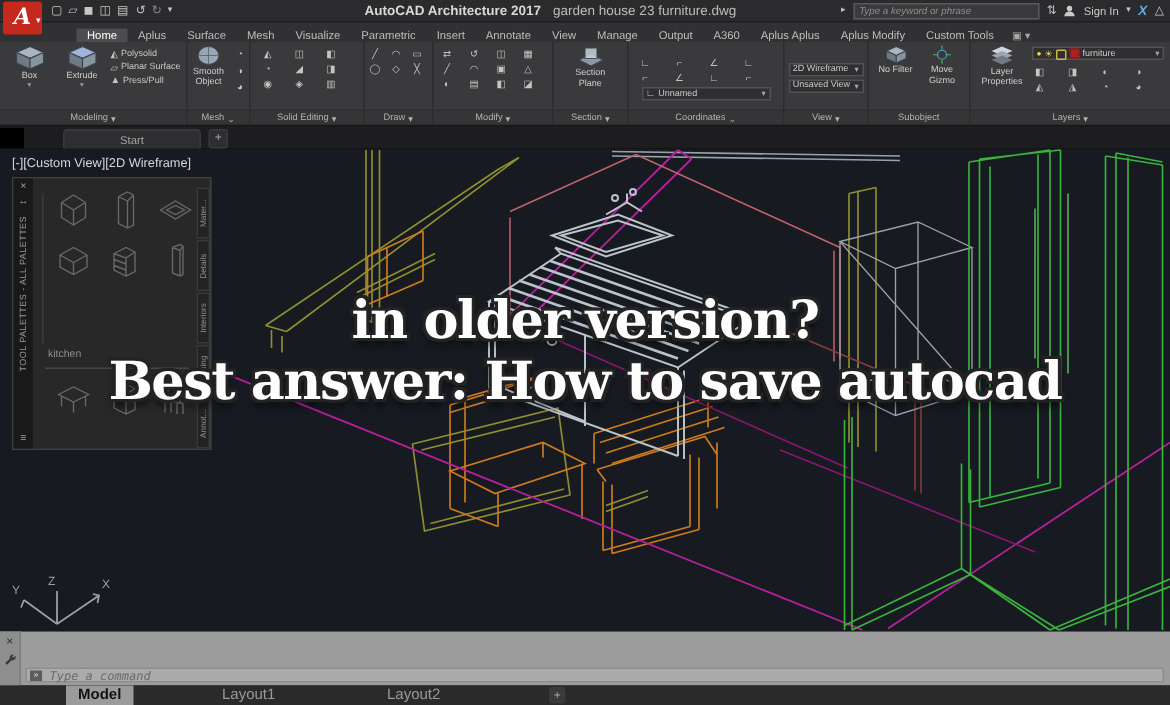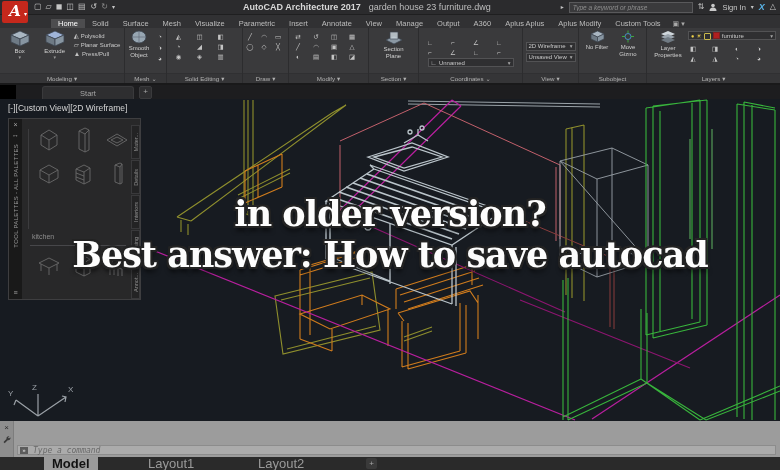--- a/index.html
+++ b/index.html
@@ -122,21 +122,21 @@
   .cmd-input{position:absolute;left:17px;right:4px;top:24px;height:10px;background:#ababab;border:1px solid #8c8c8c;
              display:flex;align-items:center;gap:3px;padding:0 2px;box-sizing:border-box}
   .prompt-box{width:8px;height:7px;background:#5c5c5c;color:#e8e8e8;font-size:5.5px;line-height:7px;text-align:center}
   .cmd-field{flex:1;background:transparent;border:none;outline:none;font-family:"DejaVu Sans Mono",monospace;
              font-size:8px;font-style:italic;color:#5f5f5f}
   .cmd-field::placeholder{color:#6a6a6a;font-style:italic}
 
   
   .layoutbar{position:absolute;left:0;top:457px;width:780px;height:13px;background:#2a2a2a;z-index:36}
   .ltab{position:absolute;top:0;height:13px;display:flex;align-items:center;justify-content:center;
-        font-size:13px;color:#9a9a9a;padding:0 8px}
+        font-size:10px;color:#9a9a9a;padding:0 8px}
   .ltab.active{background:#9b9b9b;color:#121212;font-weight:700}
   .lplus{position:absolute;left:366px;top:1px;width:11px;height:11px;background:#3a3a3a;border-radius:2px;
          color:#a8a8a8;font-size:8px;line-height:11px;text-align:center}
 </style>
 </head>
 <body>
 
 <div class="titlebar">
   <div class="qat">
       <span class="tbi">▢</span>
@@ -167,21 +167,21 @@
     <span class="tbi">△</span>
   </div>
 </div>
 <div class="app-logo">
   <span>A</span>
   <span class="caret">▾</span>
 </div>
 
 <div class="ribbontabs">
   <span class="rtab active">Home</span>
-  <span class="rtab">Solid</span>
+  <span class="rtab">Aplus</span>
   <span class="rtab">Surface</span>
   <span class="rtab">Mesh</span>
   <span class="rtab">Visualize</span>
   <span class="rtab">Parametric</span>
   <span class="rtab">Insert</span>
   <span class="rtab">Annotate</span>
   <span class="rtab">View</span>
   <span class="rtab">Manage</span>
   <span class="rtab">Output</span>
   <span class="rtab">A360</span>

